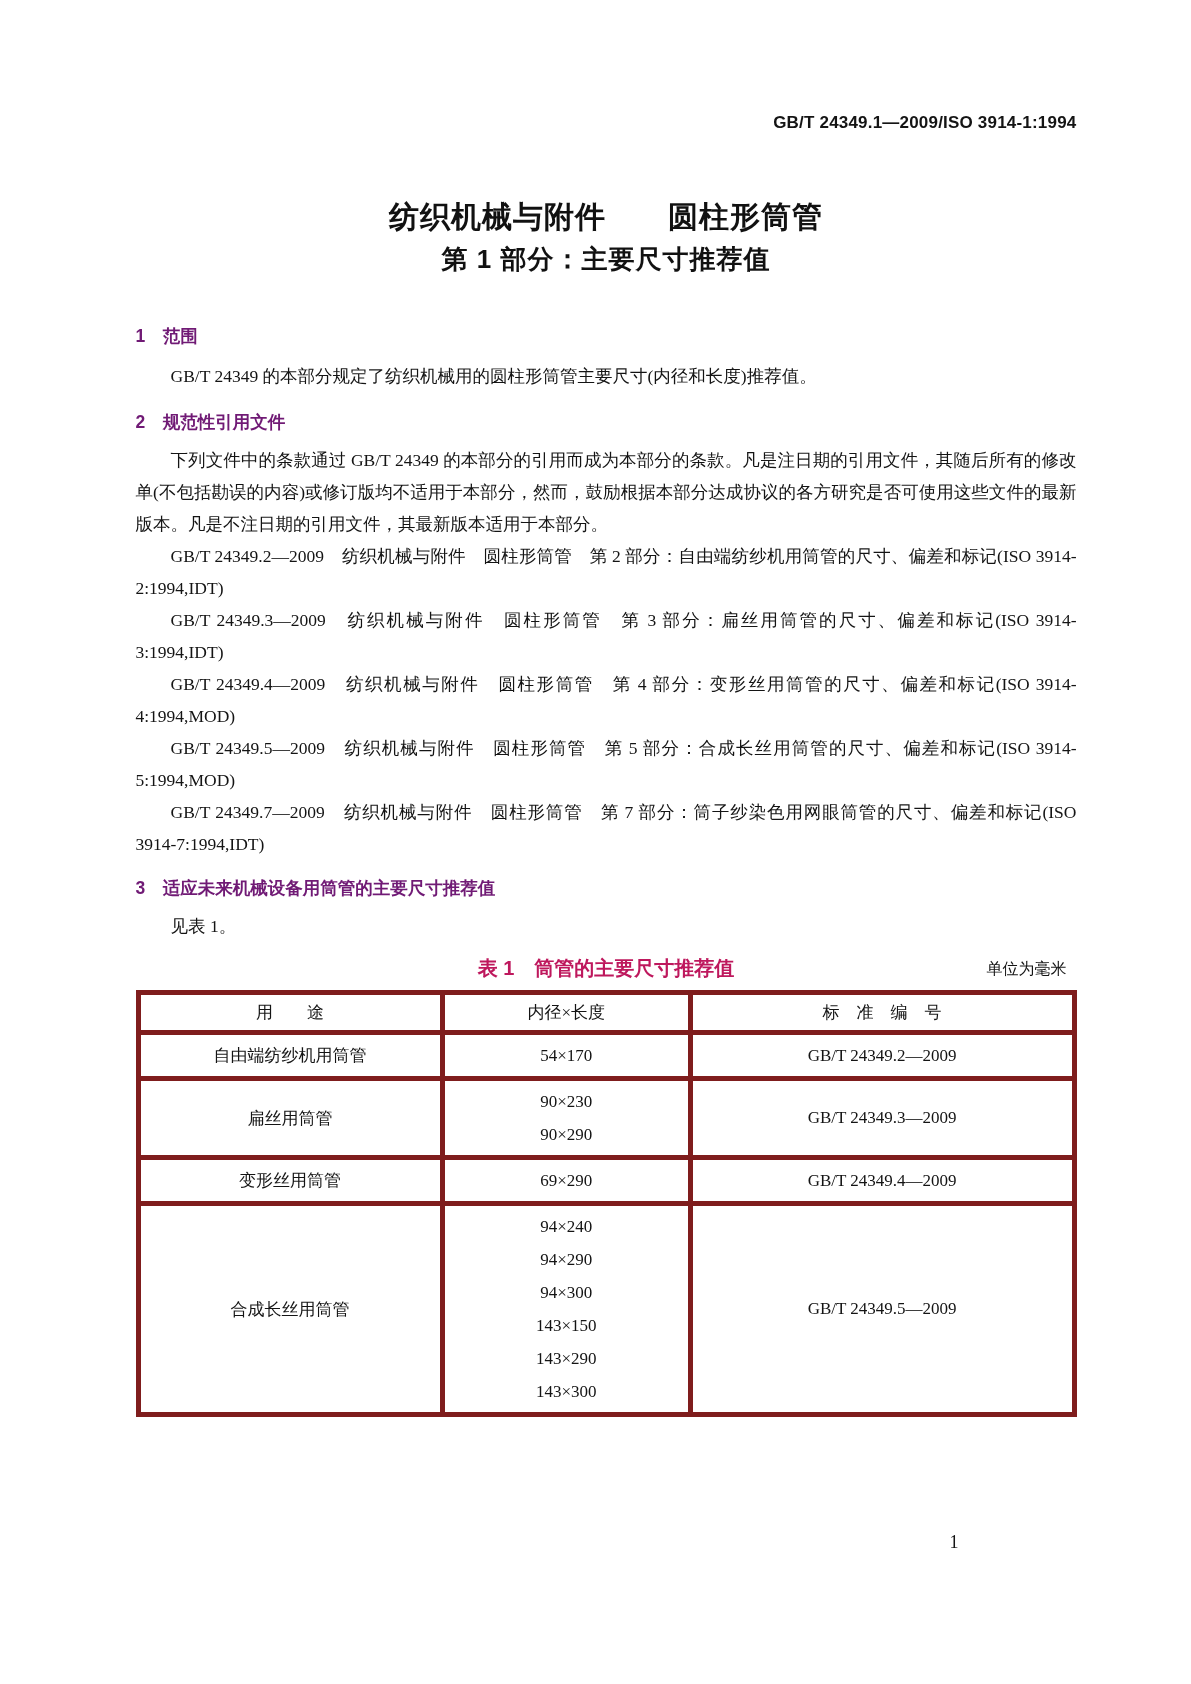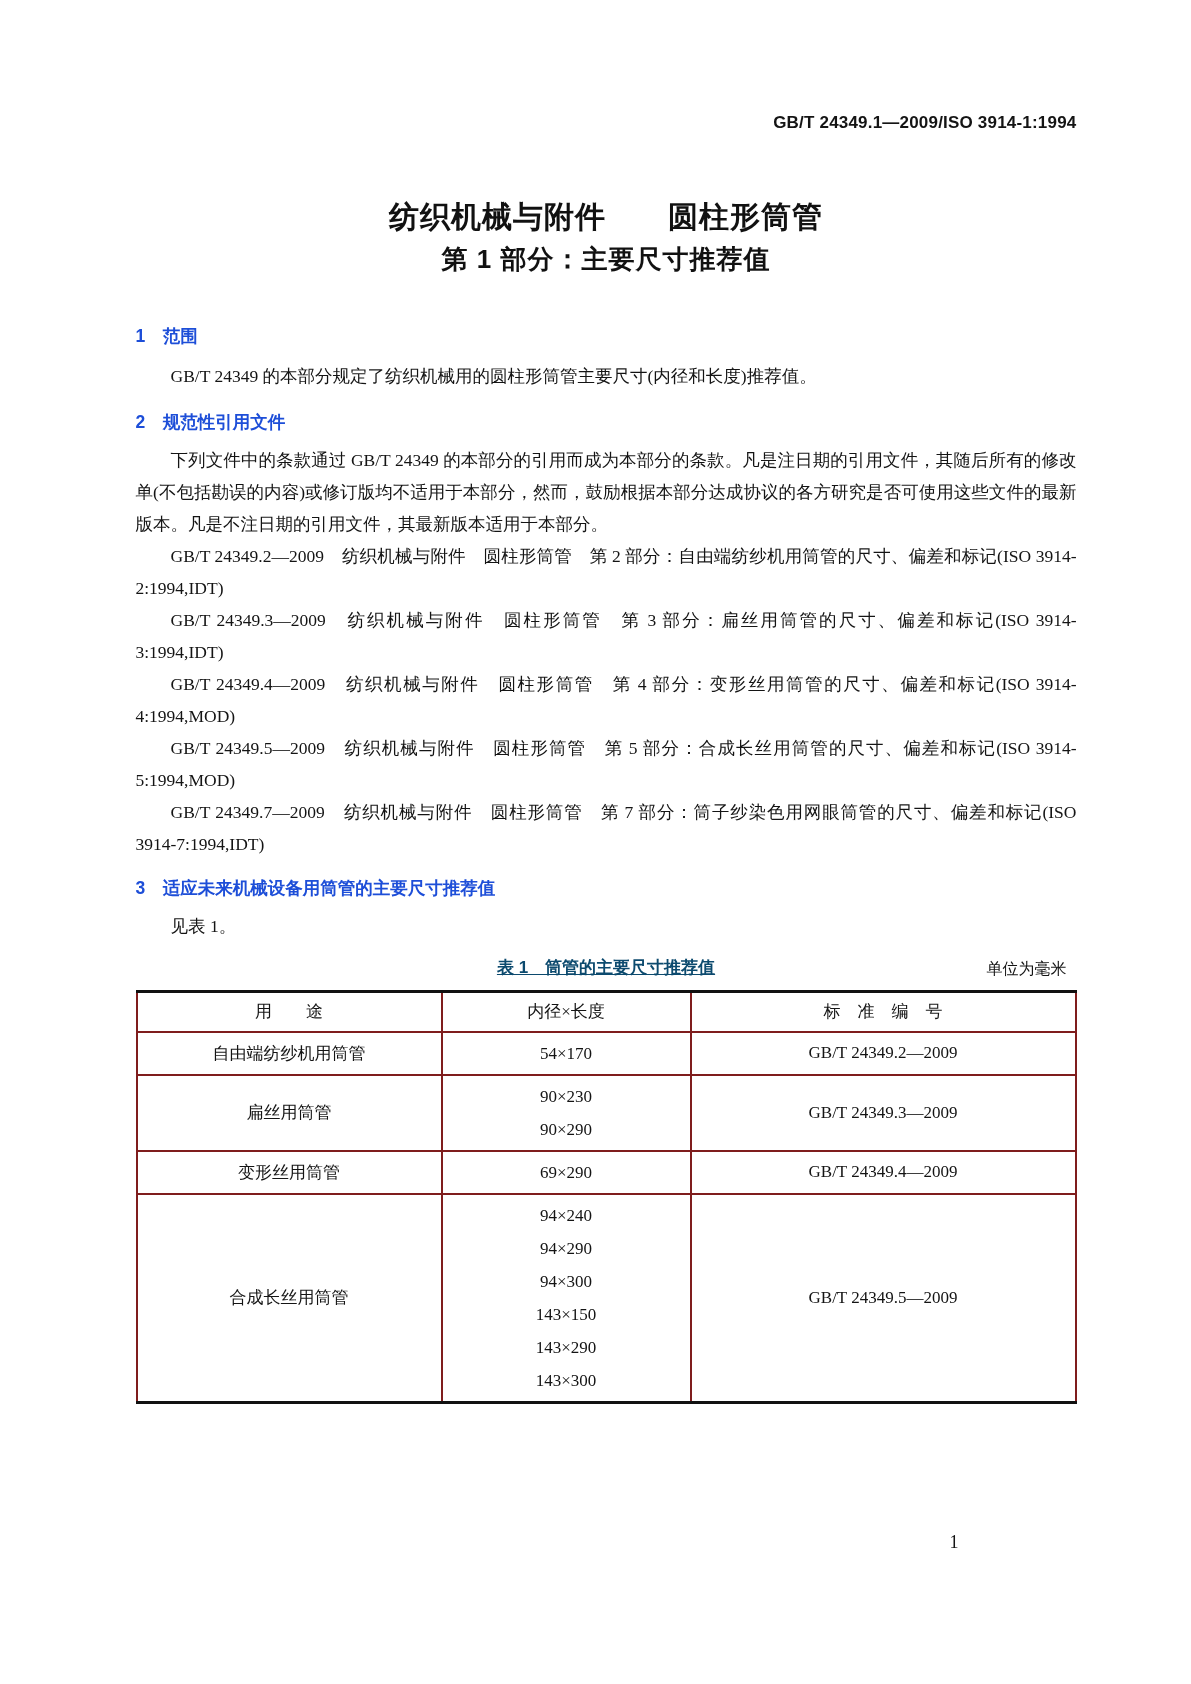--- a/index.html
+++ b/index.html
@@ -34,21 +34,21 @@
     font-weight: 700;
     color: #111;
   }
   .title-line1 { margin-top: 64px; font-size: 30px; line-height: 38px; letter-spacing: 1px; }
   .title-line2 { margin-top: 6px;  font-size: 26px; line-height: 34px; letter-spacing: 1px; }
   .sec-heading {
     font-family: "Liberation Sans", sans-serif;
     font-weight: 700;
     font-size: 17.5px;
     line-height: 24px;
-    color: #1d4ed8;
+    color: #701a75;
   }
   .sh1 { margin-top: 48px; }
   .sh2 { margin-top: 18px; }
   .sh3 { margin-top: 16px; }
   .body-para {
     font-family: "Liberation Serif", serif;
     font-size: 17.5px;
     line-height: 32px;
     text-align: justify;
     color: #141414;
@@ -59,24 +59,23 @@
   .ref { margin: 0; text-indent: 2em; }
   .caption-row {
     position: relative;
     margin-top: 12px;
     height: 28px;
     text-align: center;
   }
   .table-caption {
     font-family: "Liberation Sans", sans-serif;
     font-weight: 700;
-    font-size: 17px;
+    font-size: 20px;
     line-height: 28px;
-    color: #0c4a6e;
-    text-decoration: underline;
+    color: #be185d;
   }
   .unit-note {
     position: absolute;
     right: 10px;
     bottom: 2px;
     font-family: "Liberation Serif", serif;
     font-weight: 400;
     font-size: 16px;
     color: #141414;
   }
@@ -86,21 +85,21 @@
     border-collapse: collapse;
     border-top: 3px solid #111;
     border-bottom: 3px solid #111;
     border-left: 1px solid #111;
     border-right: 1px solid #111;
     font-family: "Liberation Serif", serif;
     font-size: 17px;
     color: #141414;
   }
   .data-table th, .data-table td {
-    border: 2px solid #7f1d1d;
+    border: 5px solid #7f1d1d;
     text-align: center;
     vertical-align: middle;
     font-weight: 400;
     padding: 4px 8px;
   }
   .data-table thead th { height: 40px; }
   tr.row-s  td { height: 38px; }
   tr.row-m  td { height: 66px; }
   tr.row-xl td { height: 198px; }
   .dim-line { line-height: 33px; }

